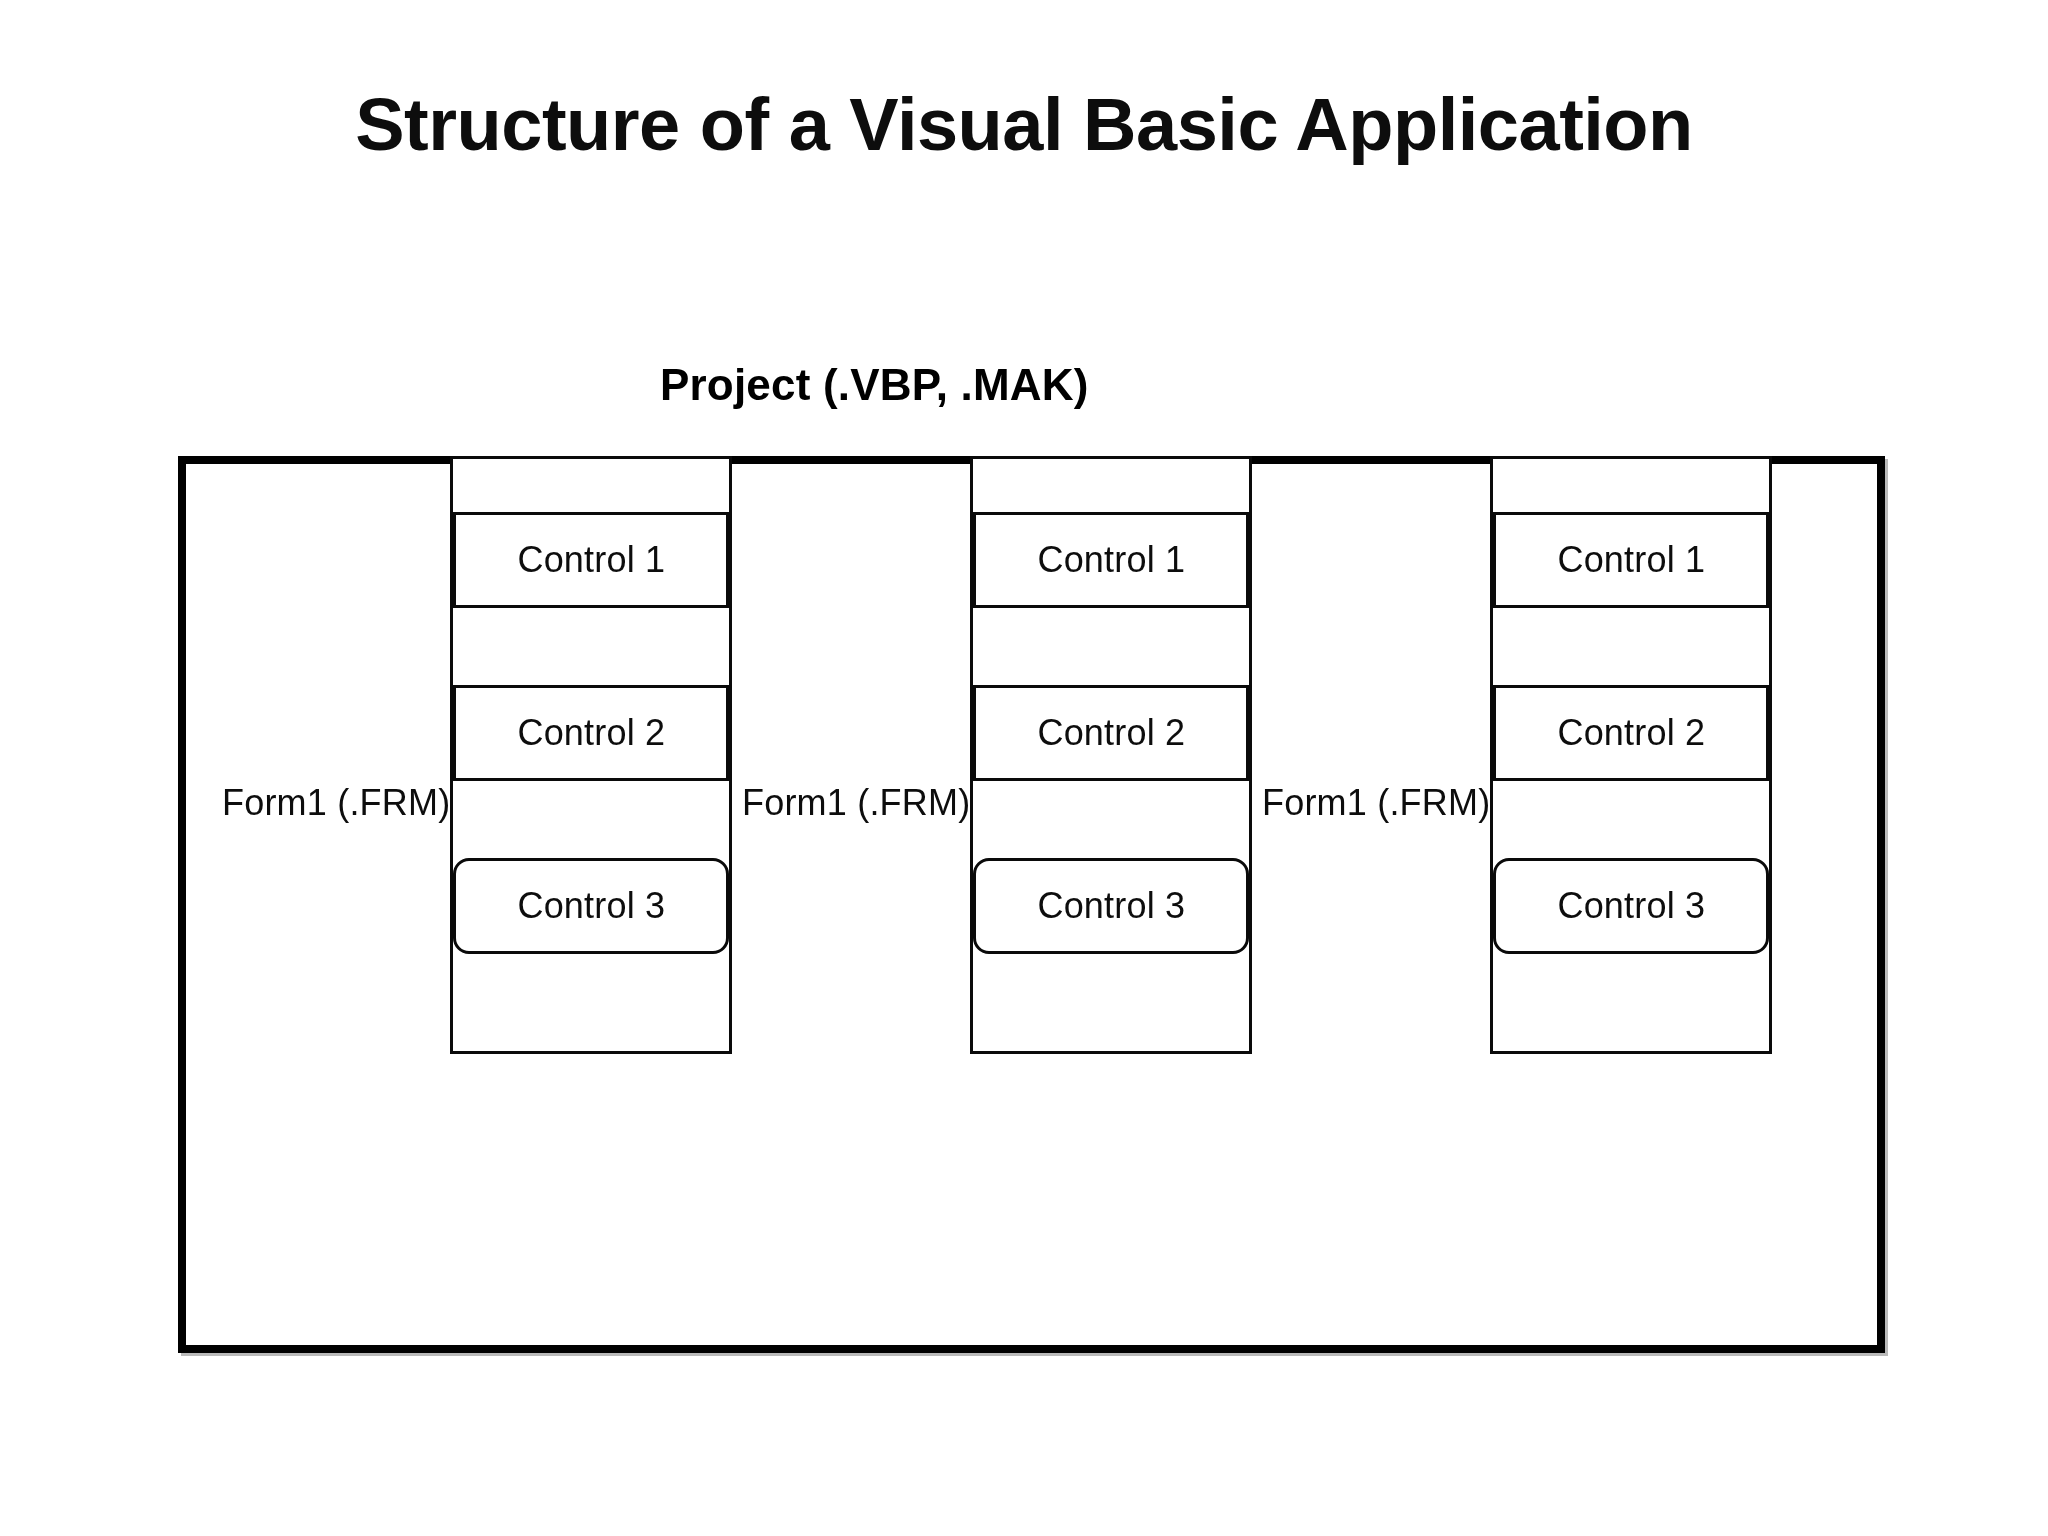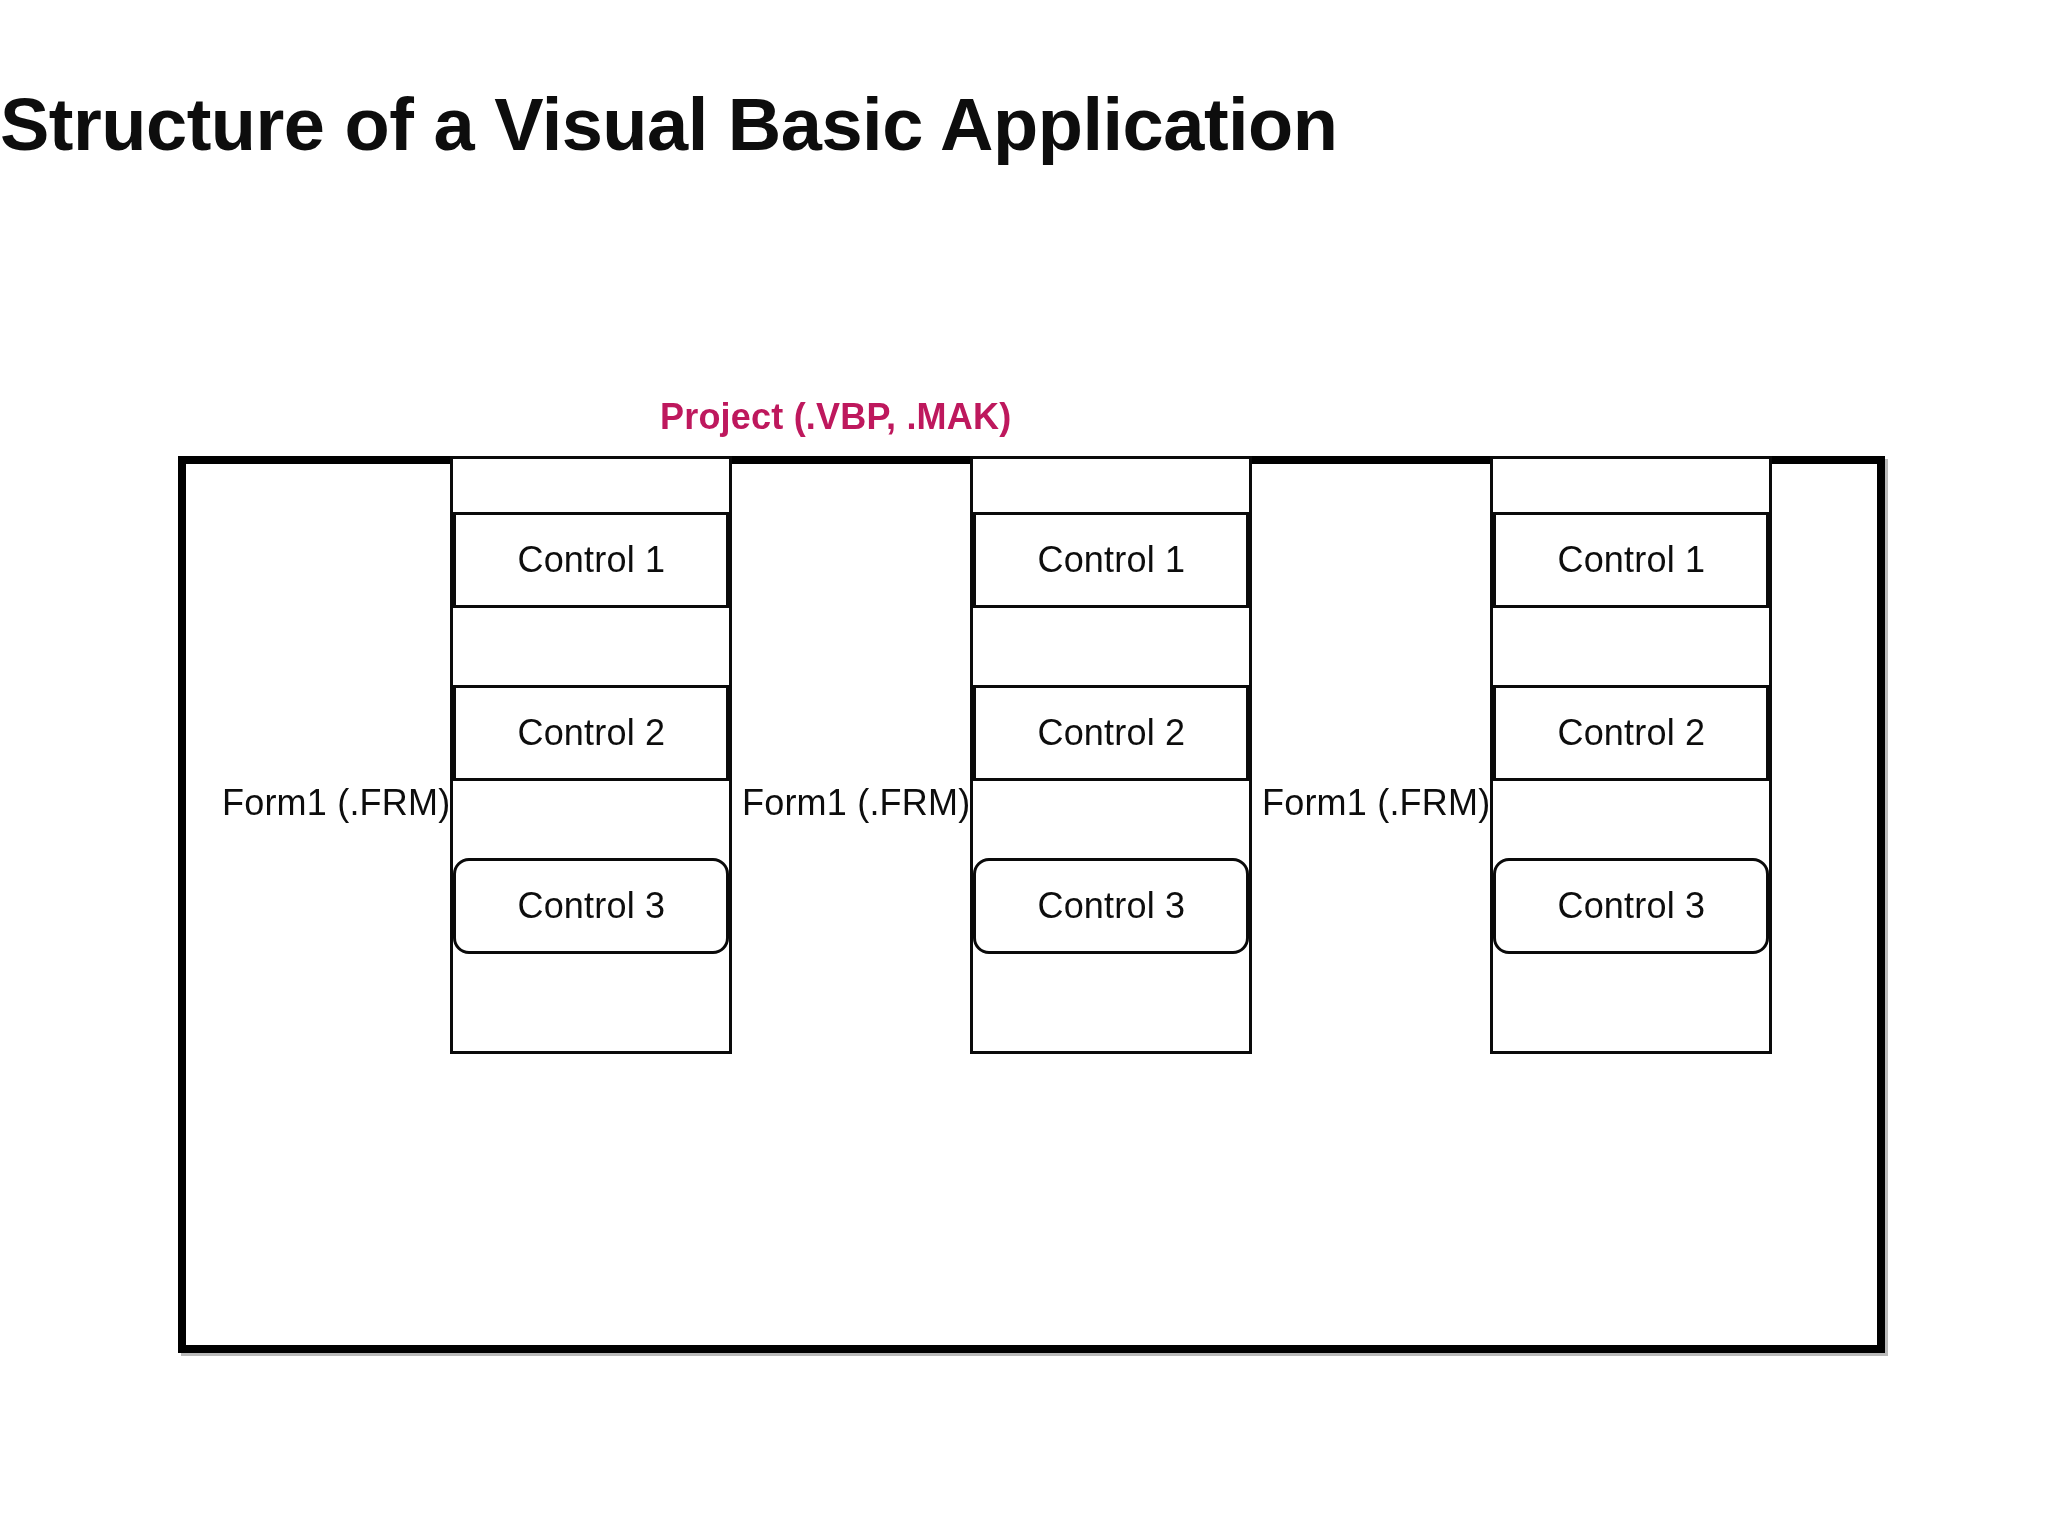--- a/index.html
+++ b/index.html
@@ -19,40 +19,39 @@
     background: #ffffff;
     overflow: hidden;
   }
 
   
   #slide-title {
     position: absolute;
     left: 0;
     top: 88px;
     width: 2048px;
-    text-align: left;
+    text-align: center;
     font-size: 74px;
     font-weight: bold;
     letter-spacing: -0.5px;
     line-height: 1.0;
     color: #0d0d0d;
     white-space: nowrap;
   }
 
   
   #project-caption {
     position: absolute;
     left: 660px;
     top: 360px;
-    font-size: 36px;
+    font-size: 44px;
     font-weight: bold;
-    color: #be185d;
+    color: #000000;
     white-space: nowrap;
     letter-spacing: 0.2px;
-    margin-top: 36px;
   }
 
   
   #project-frame {
     position: absolute;
     left: 178px;
     top: 456px;
     width: 1707px;
     height: 897px;
     box-sizing: border-box;

